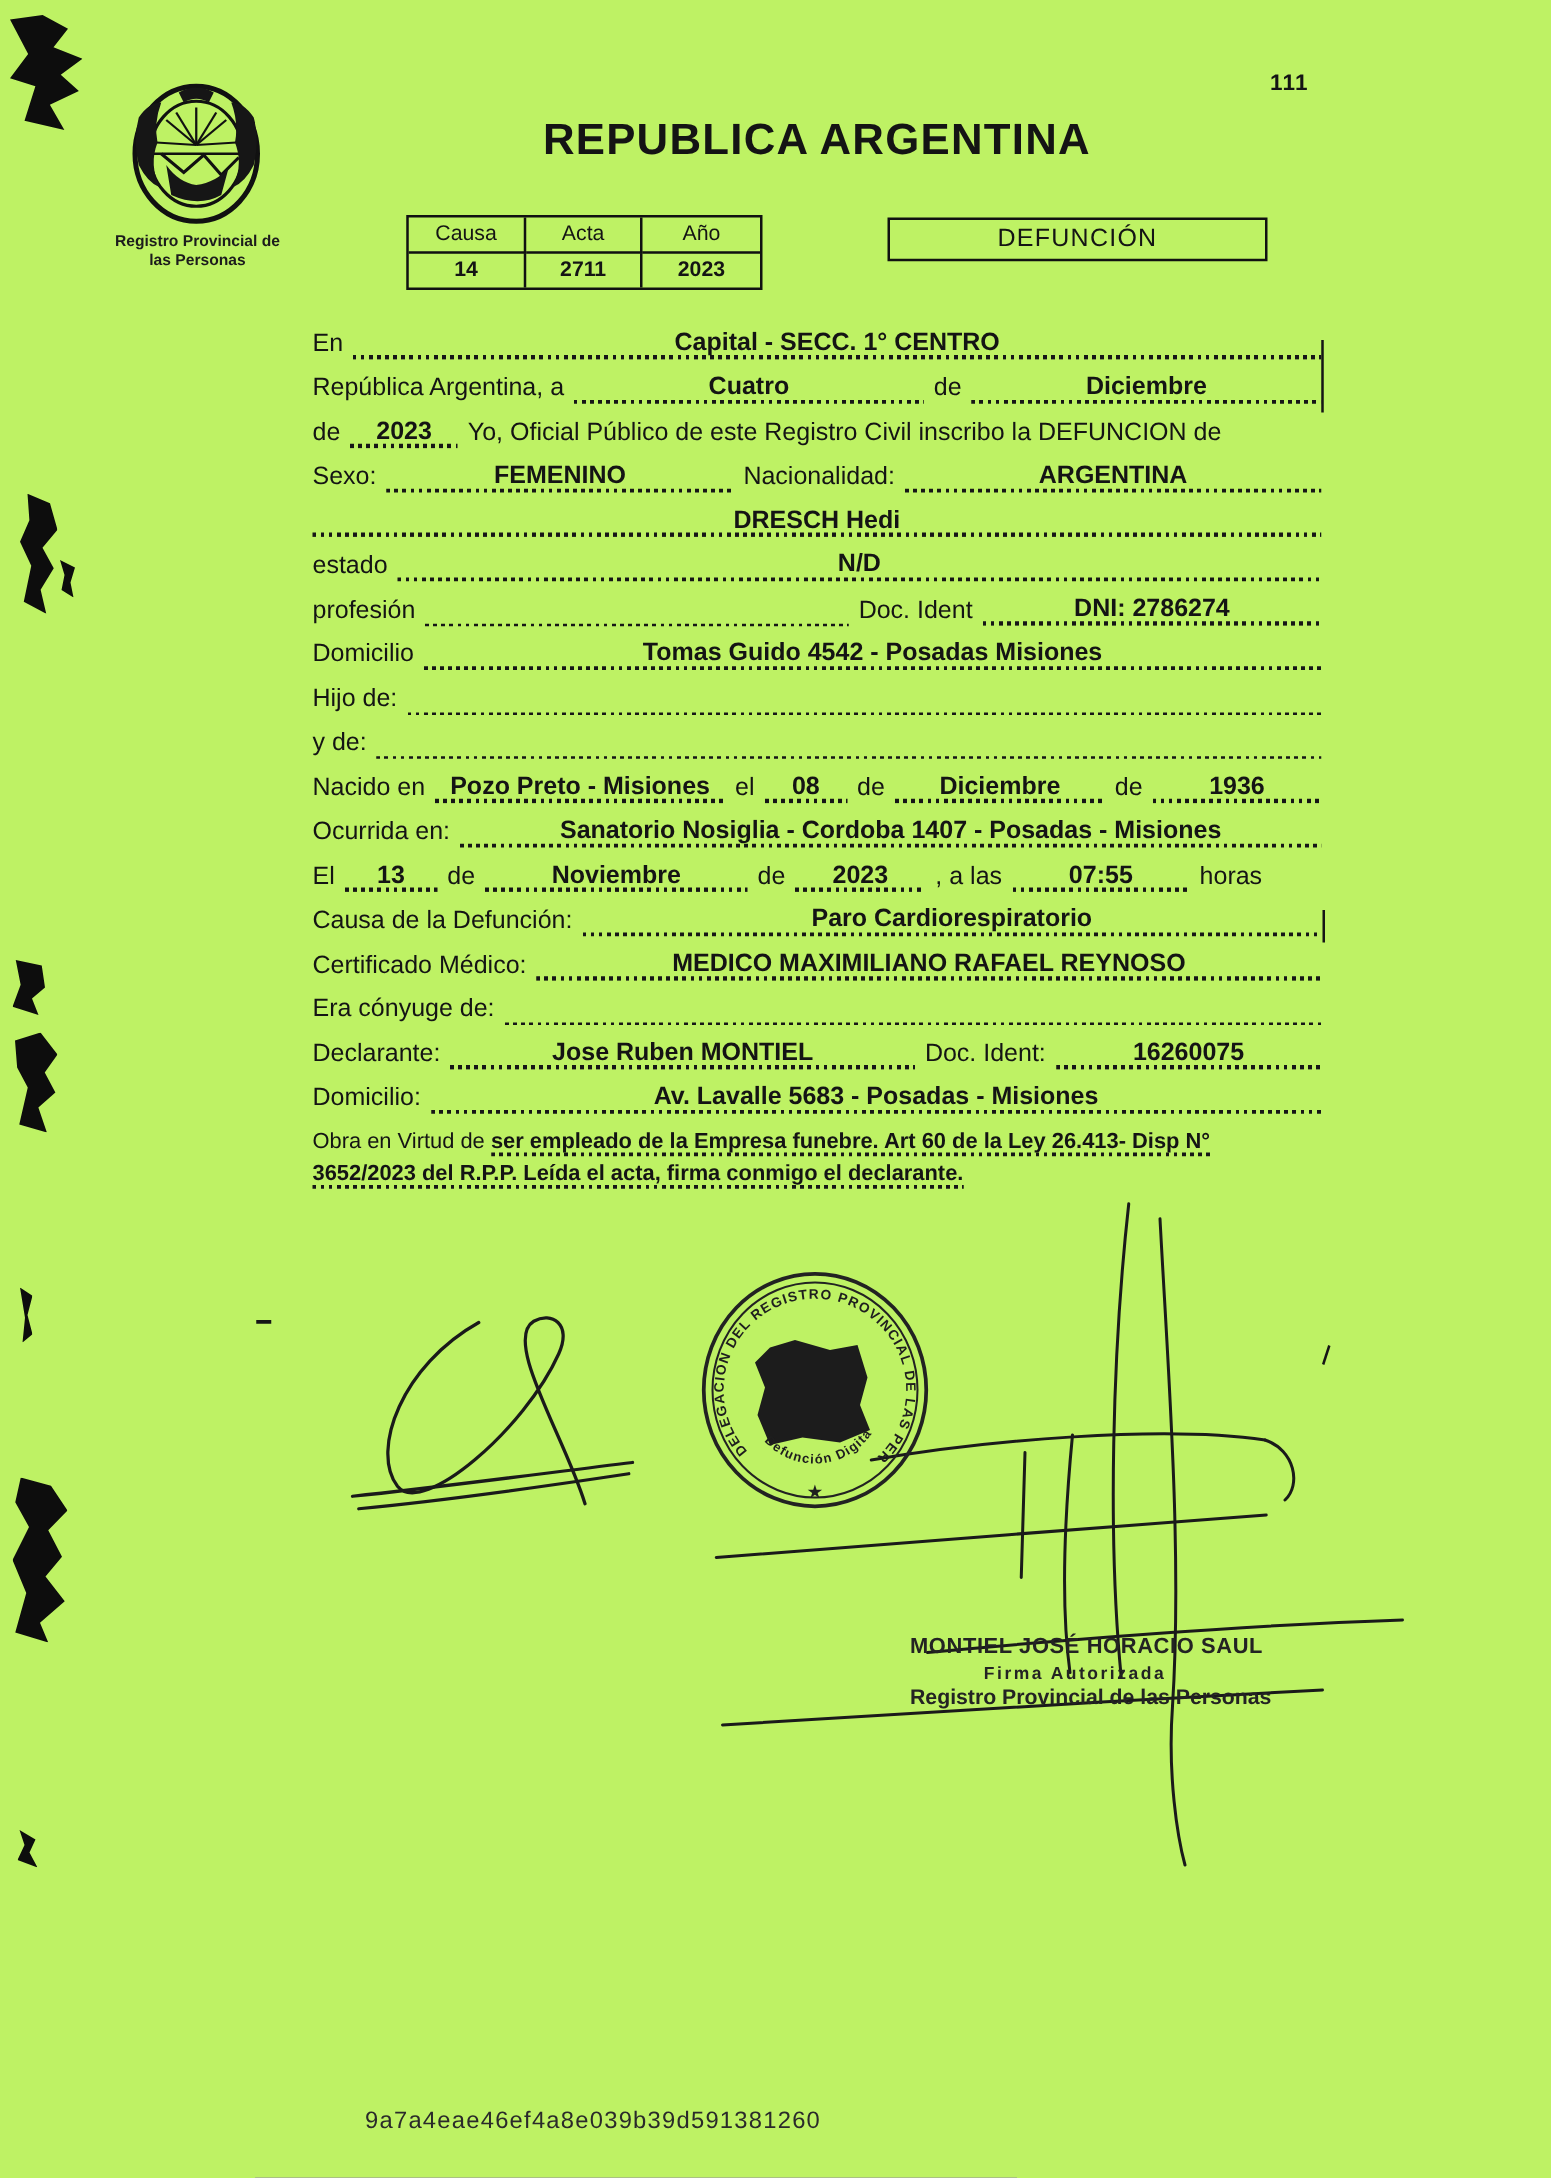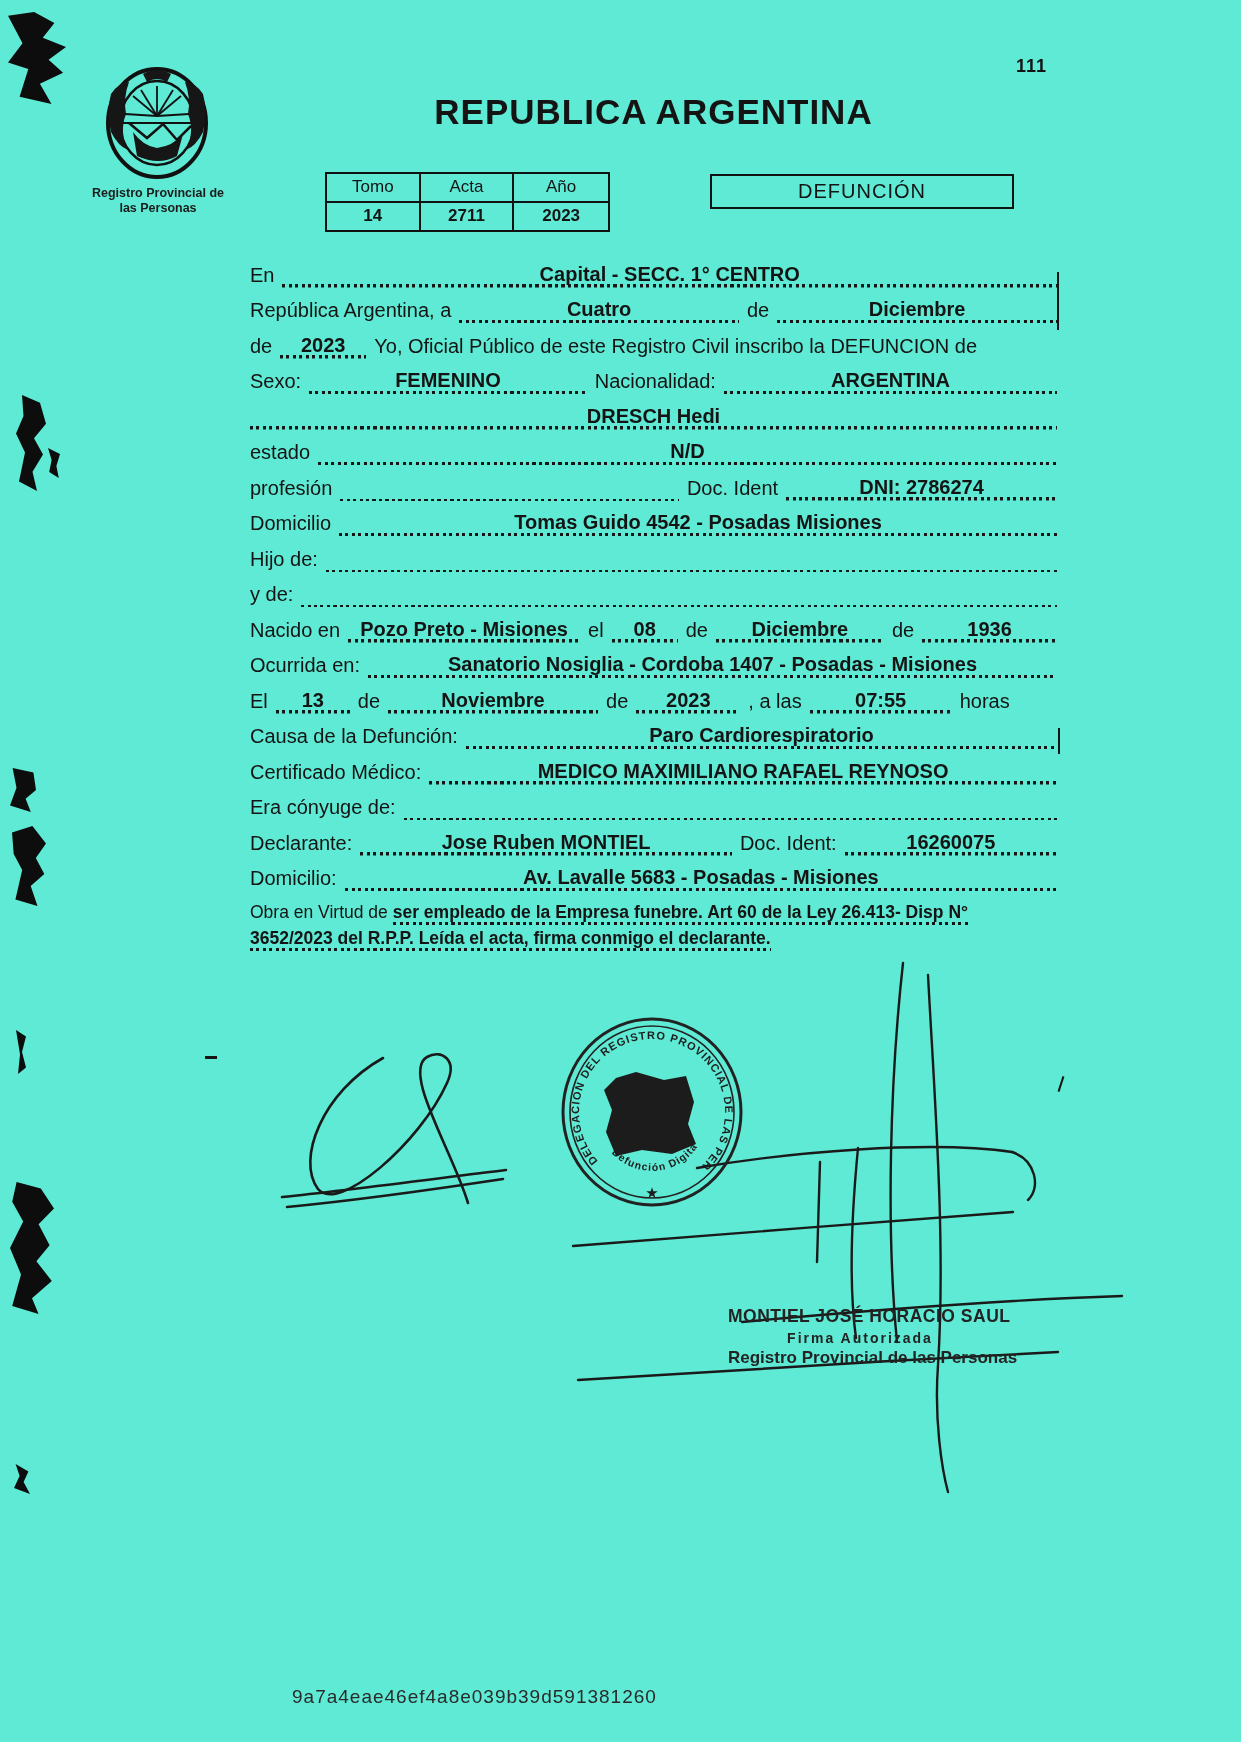--- a/index.html
+++ b/index.html
@@ -1,16 +1,16 @@
 <!DOCTYPE html>
 <html><head>
 <meta charset="utf-8">
 <style>
   html,body{margin:0;padding:0;background:#9a9a9a;}
-  .page{position:relative;width:1241px;height:1742px;background:#5eead4;margin:0 auto;
+  .page{position:relative;width:1241px;height:1742px;background:#bef264;margin:0 auto;
         font-family:"Liberation Sans",sans-serif;color:#141414;overflow:hidden;}
 
   
   .page-number{position:absolute;left:1016px;top:56px;font-size:18px;font-weight:bold;letter-spacing:1px;}
   .doc-title{position:absolute;left:250px;top:92px;width:807px;text-align:center;
              font-size:35px;font-weight:bold;letter-spacing:1px;}
   .org-logo{position:absolute;left:103px;top:66px;width:108px;height:118px;}
   .org-name{position:absolute;left:78px;top:186px;width:160px;text-align:center;
             font-size:12.5px;font-weight:bold;line-height:15px;color:#1c1c1c;}
 
@@ -109,21 +109,21 @@
     <path d="M 40 8 q 14 -8 28 0 l -4 8 q -10 -6 -20 0 z" fill="#161616"></path>
   </svg>
   <div class="org-name">
     <div>Registro Provincial de</div>
     <div>las Personas</div>
   </div>
 
   <div class="doc-title">REPUBLICA ARGENTINA</div>
 
   <div class="rec-table">
-    <div class="cell hdr">Tomo</div>
+    <div class="cell hdr">Causa</div>
     <div class="cell hdr">Acta</div>
     <div class="cell hdr">Año</div>
     <div class="cell valrow">14</div>
     <div class="cell valrow">2711</div>
     <div class="cell valrow">2023</div>
   </div>
 
   <div class="rec-type-box">
     <span>DEFUNCIÓN</span>
   </div>

